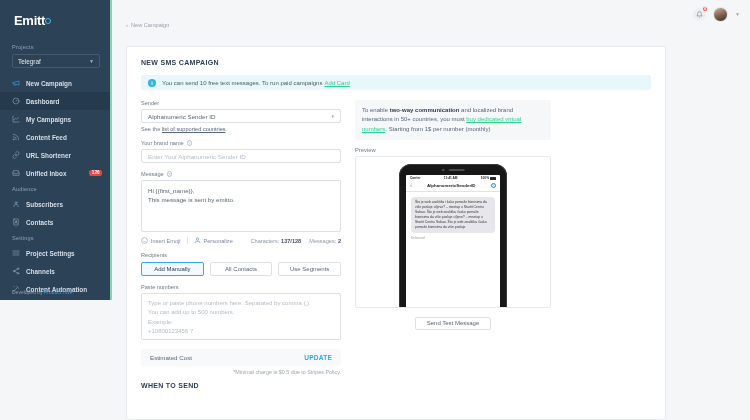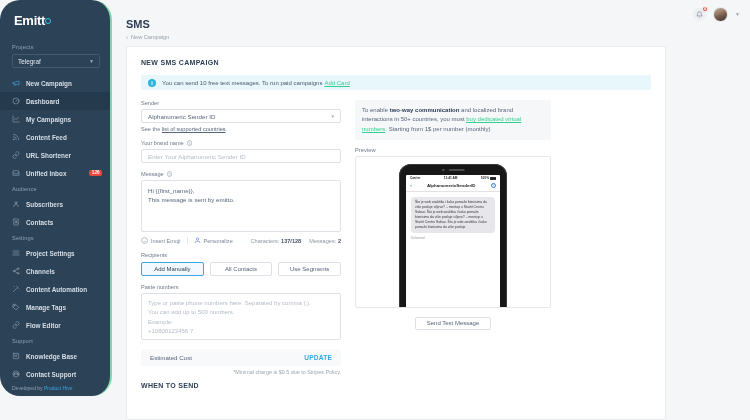--- a/index.html
+++ b/index.html
@@ -7,27 +7,26 @@
   body {
     font-family: "Liberation Sans", sans-serif;
     background: #f5f6f8;
     font-size: 7px;
     color: #3c4858;
   }
   .app { display: flex; width: 750px; height: 420px; }
 
   
   .sidebar {
-    width: 112px; height: 396px;
+    width: 112px; height: 300px;
     background: #2c4257;
     border-right: 2px solid #7ed9a8;
     position: relative;
     flex: 0 0 112px;
     overflow: hidden;
-    border-radius: 20px;
   }
   .logo-wrap { padding: 13px 0 12px 14px; }
   .logo { font-size: 13px; font-weight: bold; color: #ffffff; letter-spacing: -0.3px; position: relative; display: inline-block;}
   .logo .dot {
     display:inline-block; width:6px; height:6px; border-radius:50%;
     border:1.6px solid #37c1e8; margin-left:0px; vertical-align: 1px;
   }
   .sec-label {
     font-size: 5.6px; color: #8fa2b4; padding: 4px 0 3px 12px;
     letter-spacing: .2px;
@@ -408,21 +407,20 @@
               <path d="M13.7 21a2 2 0 0 1-3.4 0"></path>
             </svg>
         </div>
         <div class="nbadge">4</div>
       </div>
       <div class="avatar"></div>
       <span class="cv-sm">▼</span>
     </div>
 
     <div class="page-head">
-      <div class="page-title">SMS</div>
       <div class="crumb">
         <span class="ch">‹</span>
         <span>New Campaign</span>
       </div>
     </div>
 
     <div class="card">
       <div class="card-title">NEW SMS CAMPAIGN</div>
 
       <div class="alert">

